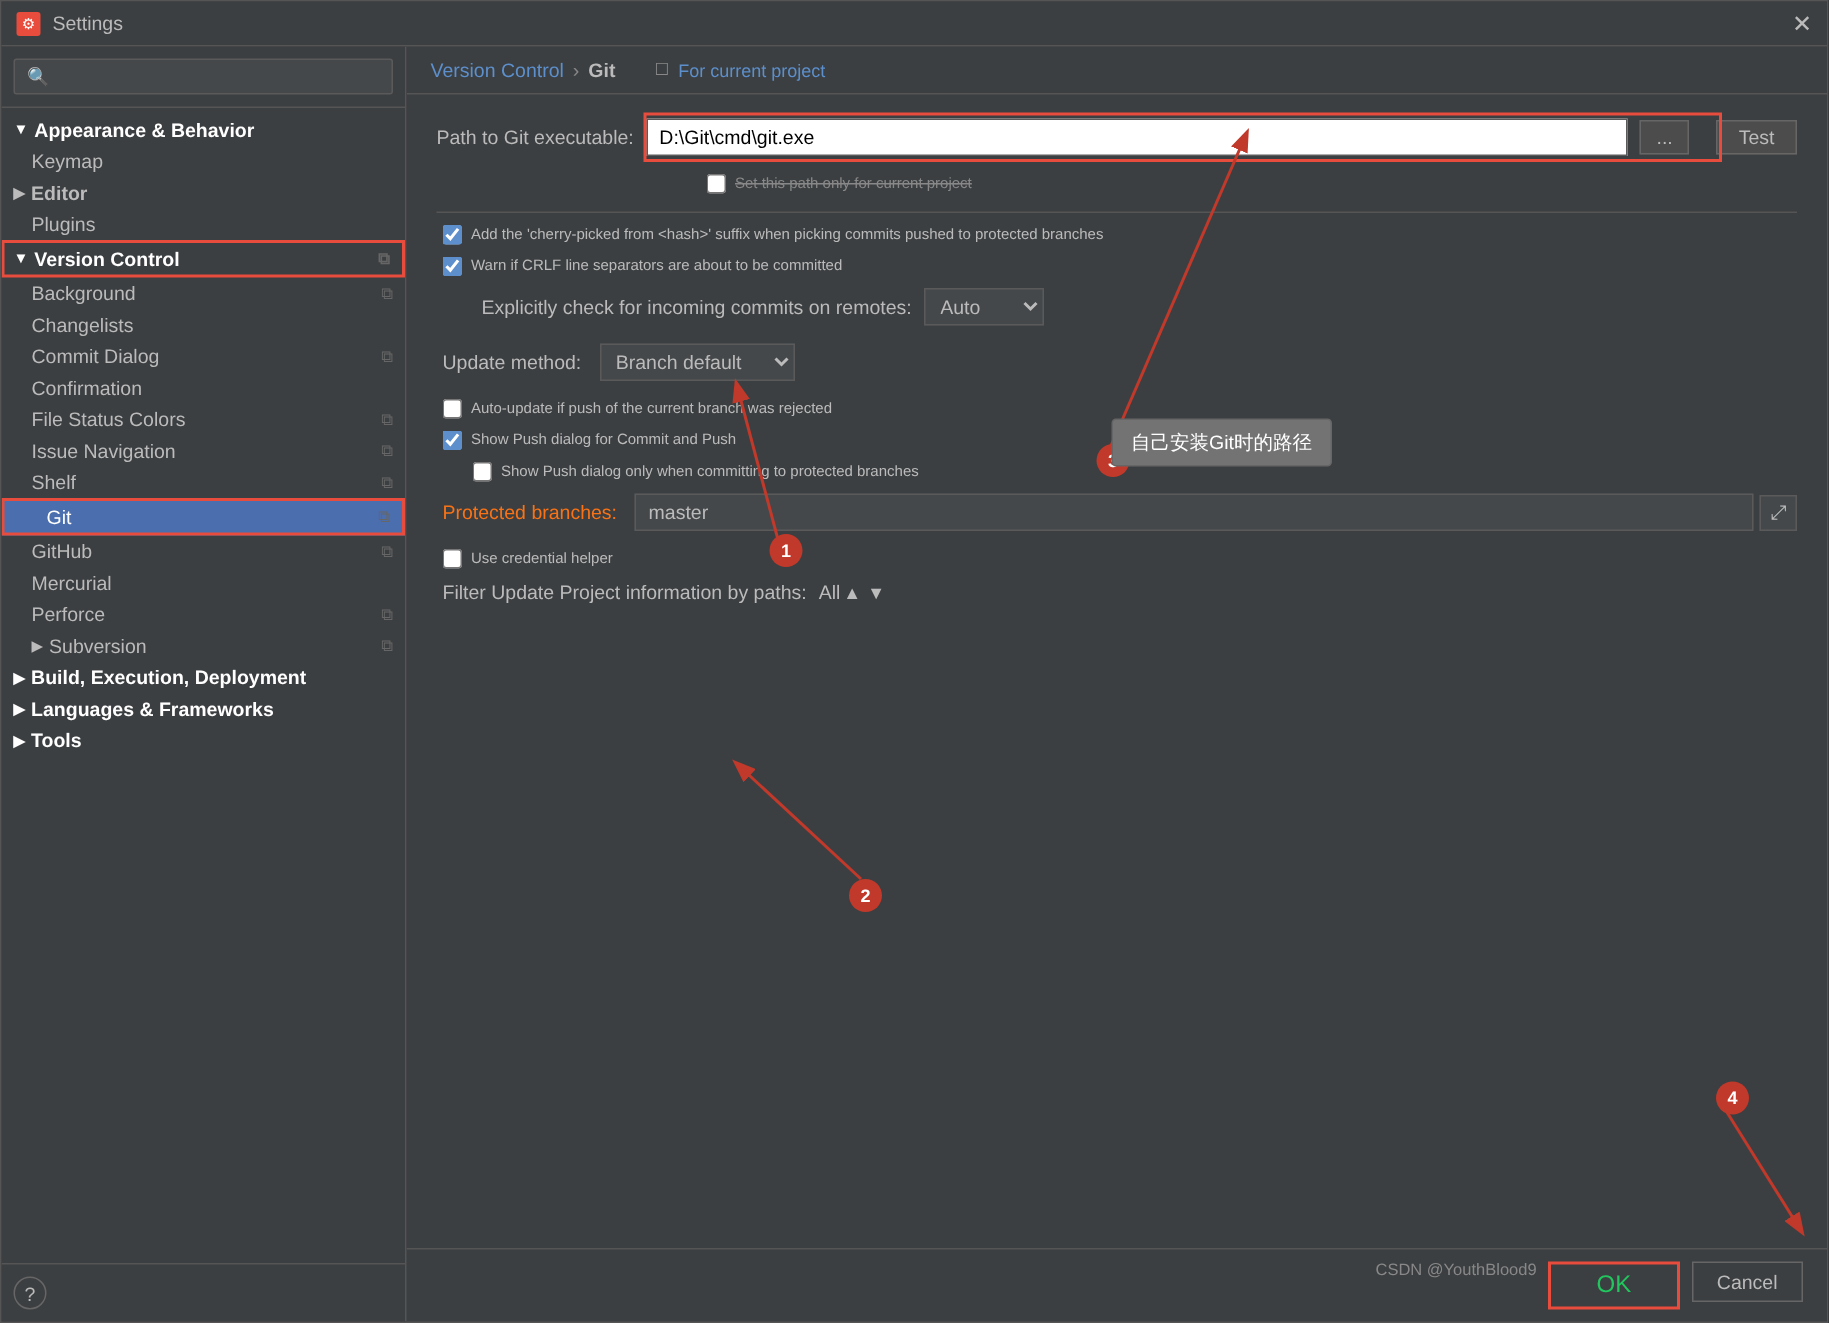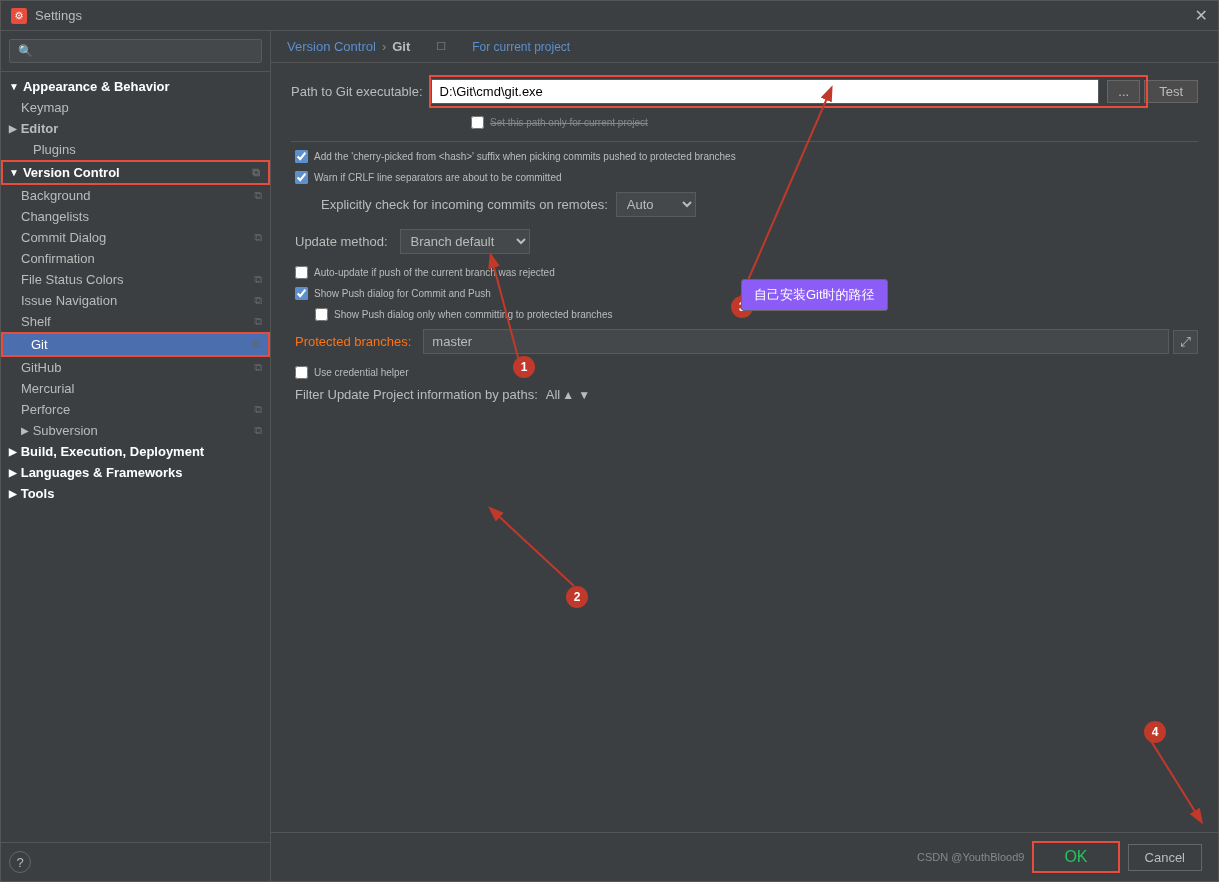--- a/index.html
+++ b/index.html
@@ -27,21 +27,21 @@
     .sidebar-copy-icon { margin-left: auto; color: #666; font-size: 11px; }
     .sidebar-footer { padding: 8px; border-top: 1px solid #555; }
     .help-btn { background: none; border: 1px solid #666; color: #bbbbbb; width: 22px; height: 22px; border-radius: 50%; cursor: pointer; font-size: 13px; display: flex; align-items: center; justify-content: center; }
 
     
     .content-area { flex: 1; background: #3c3f41; display: flex; flex-direction: column; overflow: hidden; }
     .breadcrumb { padding: 8px 16px; font-size: 13px; color: #bbbbbb; border-bottom: 1px solid #555; display: flex; align-items: center; gap: 6px; flex-shrink: 0; }
     .breadcrumb-link { color: #5c8fcc; cursor: pointer; }
     .breadcrumb-sep { color: #888; }
     .breadcrumb-current { color: #bbbbbb; font-weight: bold; }
-    .for-current { color: #5c8fcc; margin-left: 20px; font-size: 12px; cursor: pointer; }
+    .for-current { color: #5c8fcc; font-size: 12px; cursor: pointer; }
     .checkbox-icon { font-size: 11px; color: #888; }
 
     .content-scroll { flex: 1; overflow-y: auto; padding: 16px 20px; }
 
     .form-row { display: flex; align-items: center; margin-bottom: 12px; }
     .form-label { color: #bbbbbb; font-size: 13px; white-space: nowrap; margin-right: 8px; }
     .path-input { flex: 1; background: #45484a; border: 1px solid #5a5a5a; color: #bbbbbb; padding: 4px 8px; font-size: 13px; outline: none; margin-right: 4px; }
     .browse-btn { background: #4c4c4c; border: 1px solid #666; color: #bbbbbb; padding: 3px 10px; cursor: pointer; font-size: 13px; }
     .test-btn { background: #4c4c4c; border: 1px solid #666; color: #bbbbbb; padding: 3px 14px; cursor: pointer; font-size: 13px; }
 
@@ -63,30 +63,30 @@
     .expand-btn { background: #45484a; border: 1px solid #5a5a5a; color: #bbbbbb; padding: 3px 6px; cursor: pointer; margin-left: 4px; }
 
     .filter-row { display: flex; align-items: center; margin-bottom: 12px; padding-left: 4px; }
     .filter-label { color: #bbbbbb; font-size: 13px; margin-right: 8px; }
     .filter-val { color: #bbbbbb; font-size: 13px; }
     .spinner-btn { background: none; border: none; color: #bbbbbb; cursor: pointer; font-size: 12px; padding: 0 2px; }
 
     .section-divider { border: none; border-top: 1px solid #555; margin: 8px 0; }
 
     
-    .bottom-bar { padding: 8px 16px; border-top: 1px solid #555; display: flex; justify-content: flex-end; gap: 8px; align-items: center; flex-shrink: 0; position: relative; }
+    .bottom-bar { padding: 8px 16px; border-top: 1px solid #555; display: flex; justify-content: flex-end; gap: 8px; align-items: flex-start; flex-shrink: 0; position: relative; }
     .ok-btn { background: #3c3f41; border: 2px solid #e74c3c; color: #22c55e; padding: 5px 30px; cursor: pointer; font-size: 16px; min-width: 80px; }
     .cancel-btn { background: #3c3f41; border: 1px solid #666; color: #bbbbbb; padding: 5px 16px; cursor: pointer; font-size: 13px; }
     .csdn-watermark { font-size: 11px; color: #888; margin-left: 8px; }
 
     
     .annotation { position: absolute; border-radius: 50%; background: #c0392b; color: white; width: 22px; height: 22px; display: flex; align-items: center; justify-content: center; font-size: 12px; font-weight: bold; pointer-events: none; z-index: 10; }
 
     
-    .tooltip-overlay { position: absolute; background: #8b5cf6; color: #fff; border: 1px solid #666; padding: 6px 12px; font-size: 13px; border-radius: 3px; pointer-events: none; z-index: 20; white-space: nowrap; }
+    .tooltip-overlay { position: absolute; background: #737373; color: #fff; border: 1px solid #666; padding: 6px 12px; font-size: 13px; border-radius: 3px; pointer-events: none; z-index: 20; white-space: nowrap; }
 
     .content-wrapper { position: relative; flex: 1; display: flex; flex-direction: column; overflow: hidden; }
 
     svg.arrow { position: absolute; pointer-events: none; z-index: 8; overflow: visible; }
   </style>
 </head>
 <body>
 
 <div class="window">
 
@@ -113,21 +113,21 @@
 
         <div class="sidebar-item child" style="padding-left:20px;">
           <span>Keymap</span>
         </div>
 
         <div class="sidebar-item parent" style="padding-left:8px;">
           <span class="expand-arrow">▶</span>
           <span>Editor</span>
         </div>
 
-        <div class="sidebar-item child" style="padding-left:32px;">
+        <div class="sidebar-item child" style="padding-left:20px;">
           <span>Plugins</span>
         </div>
 
         <div class="sidebar-item parent expanded" style="font-weight:bold; color:#fff; border: 2px solid #e74c3c; padding-left:6px; position:relative;">
           <span class="expand-arrow">▼</span>
           <span>Version Control</span>
           <span class="sidebar-copy-icon">⧉</span>
         </div>
 
         <div class="sidebar-item child">
@@ -223,21 +223,21 @@
 
           <div class="form-row" style="position:relative;">
             <span class="form-label">
               <span>Path to Git executable:</span>
             </span>
             <div style="position:relative; flex:1; display:flex; align-items:center;">
 
               <div style="position:absolute; top:-4px; left:-2px; right:50px; bottom:-4px; border:2px solid #e74c3c; pointer-events:none; z-index:5;"></div>
               <input class="path-input" style="background: rgb(255, 255, 255); color: rgb(0, 0, 0); flex: 1 1 0%;" value="D:\Git\cmd\git.exe">
               <button class="browse-btn" style="margin-left:4px;">...</button>
-              <button class="test-btn" style="margin-left:4px;">Test</button>
+              <button class="test-btn" style="margin-left:18px;">Test</button>
             </div>
           </div>
 
           <div class="checkbox-row" style="margin-bottom:12px; padding-left: 180px;">
             <input type="checkbox" id="set-path-cb" style="">
             <label for="set-path-cb" style="text-decoration:line-through; color:#888;">Set this path only for current project</label>
           </div>
 
           <hr class="section-divider">
 

